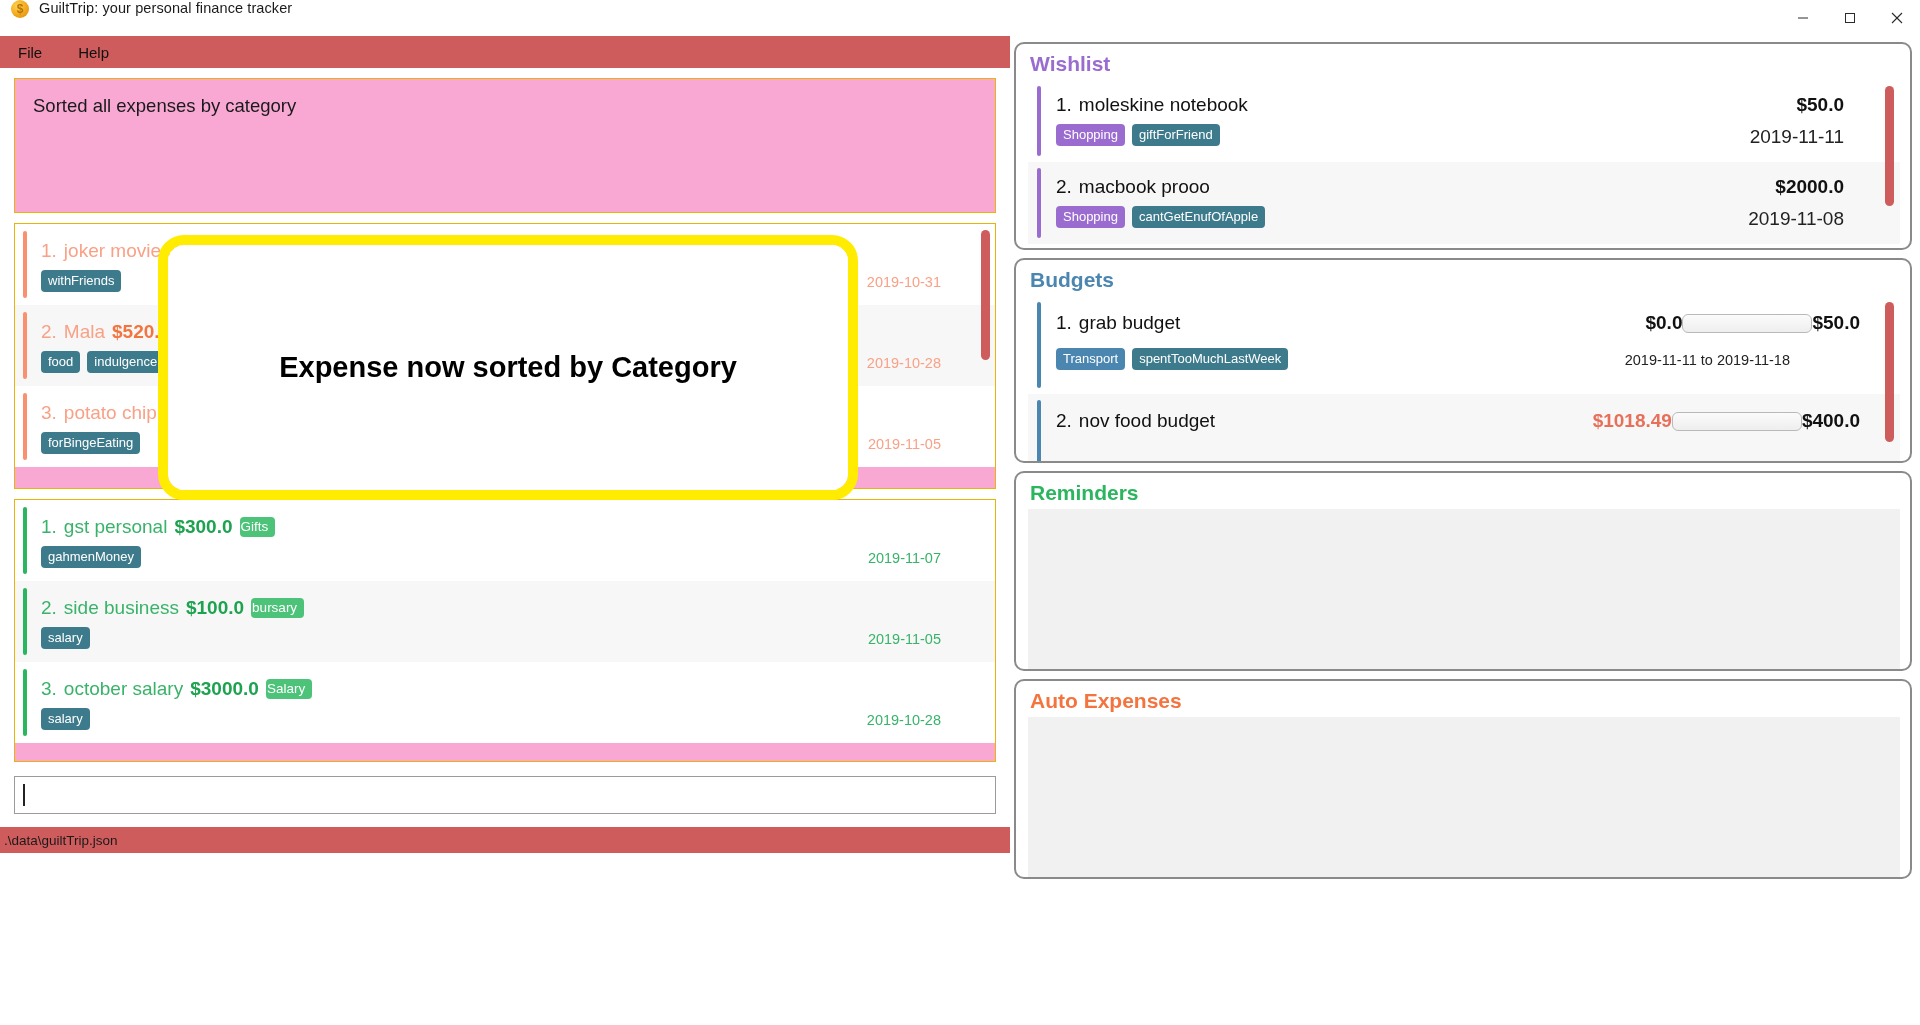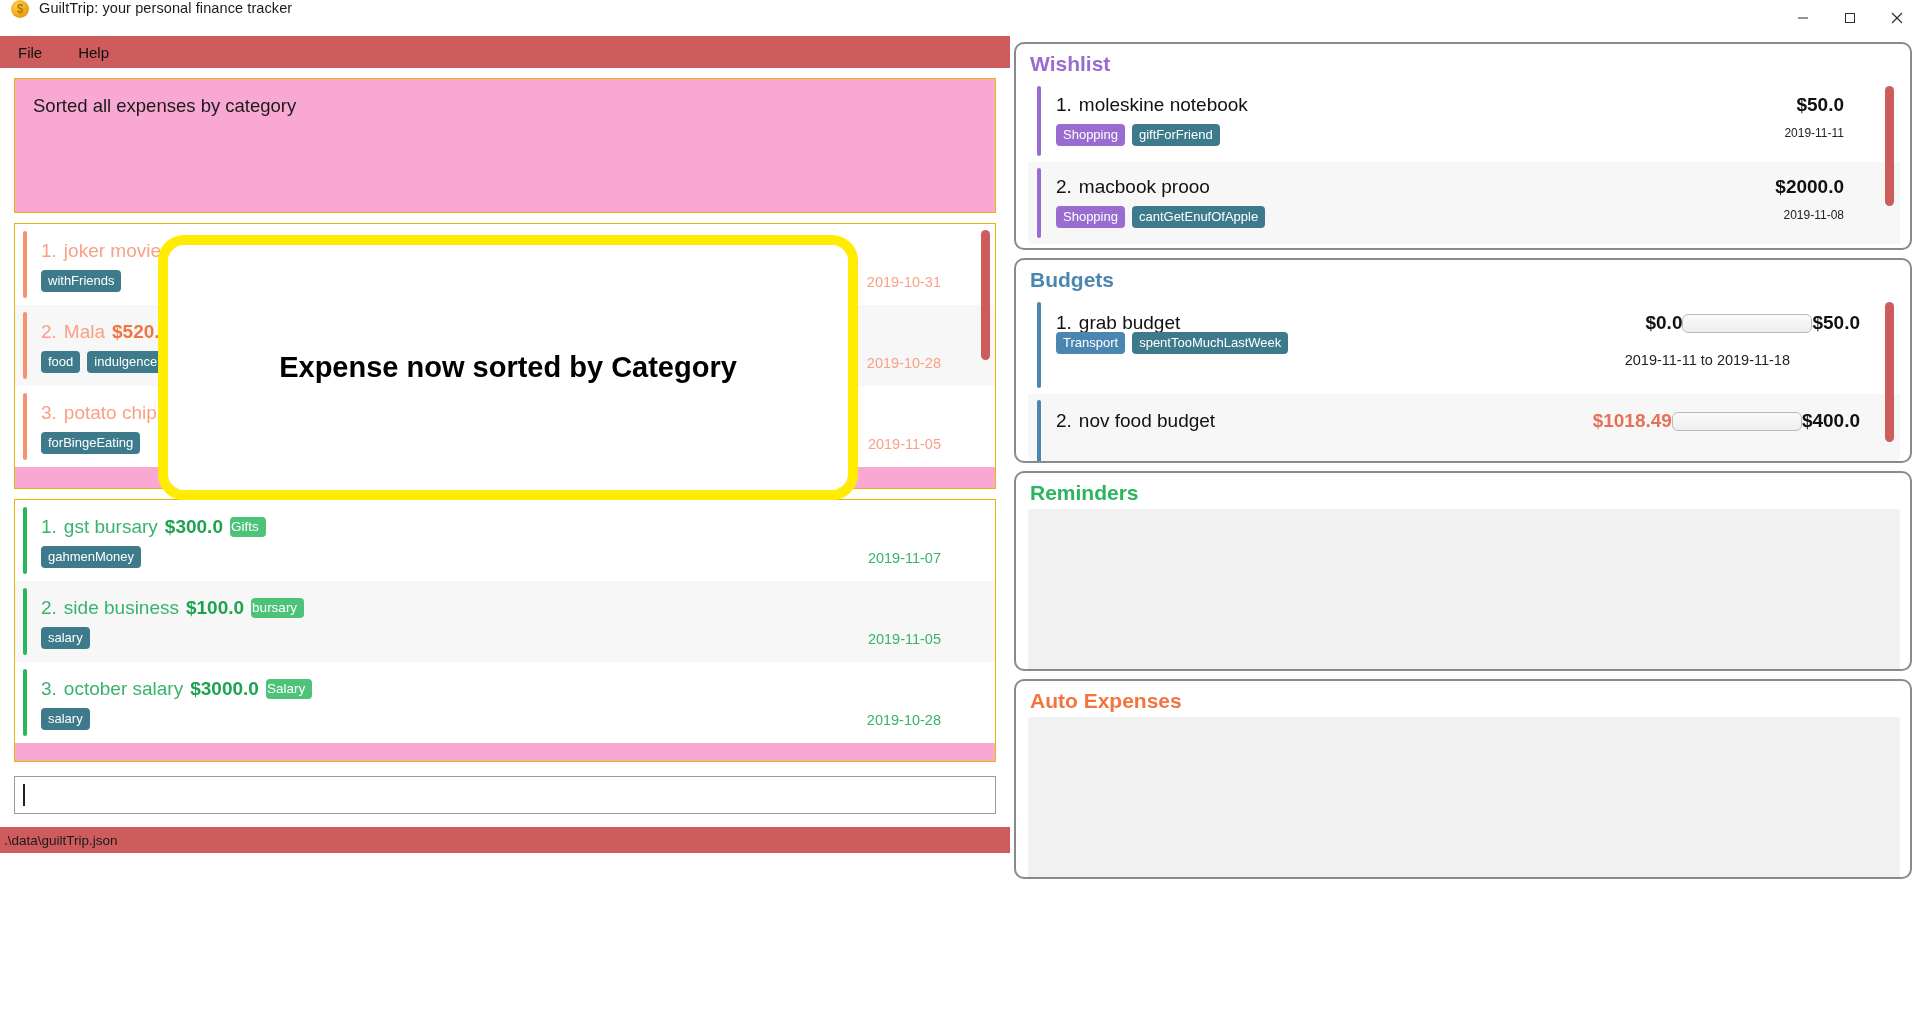--- a/index.html
+++ b/index.html
@@ -203,21 +203,21 @@
   .wl-row.alt { background: #f7f7f7; }
   .wl-row .accent {
     position: absolute; left: 9px; top: 6px; bottom: 6px; width: 4px; border-radius: 2px;
   }
   .wl-name { font-size: 19px; color: #111; }
   .wl-right {
     position: absolute; right: 56px; top: 14px;
     text-align: right;
   }
   .wl-price { font-size: 19px; font-weight: bold; color: #111; }
-  .wl-date  { font-size: 12px; color: #222; margin-top: 10px; }
+  .wl-date  { font-size: 19px; color: #222; margin-top: 10px; }
 
   .badge-purple { background: #9a6cd0; }
   .badge-blue   { background: #4a86b0; }
 
   .bd-row {
     position: relative; height: 98px; padding: 16px 0 0 28px;
     background: #ffffff;
   }
   .bd-row.alt { background: #f7f7f7; }
   .bd-row .accent {
@@ -235,21 +235,21 @@
     width: 130px; height: 19px;
     border: 1px solid #b9b9b9; border-radius: 6px;
     background: linear-gradient(#fbfbfb,#eeeeee);
     overflow: hidden;
   }
   .bar-fill { height: 100%; background: #cf5c5c; }
   .bd-dates {
     position: absolute; right: 110px; top: 56px;
     font-size: 14.5px; color: #222;
   }
-  .bd-tags { position: absolute; left: 28px; top: 36px; display: flex; gap: 7px; }
+  .bd-tags { position: absolute; left: 28px; top: 52px; display: flex; gap: 7px; }
 </style>
 </head>
 <body>
 
 <div class="titlebar">
   <div class="app-icon"></div>
   <div class="app-title">GuiltTrip: your personal finance tracker</div>
   <div class="win-controls">
     <div class="win-btn">
       <svg width="12" height="12" viewBox="0 0 12 12">
@@ -333,21 +333,21 @@
       </div>
     </div>
 
     <div class="panel-box" id="income-panel">
       <div class="list-scroll">
 
         <div class="entry-row inc">
           <div class="accent"></div>
           <div class="entry-line1">
             <span class="entry-index">1.</span>
-            <span class="entry-name">gst bursary</span>
+            <span class="entry-name">gst personal</span>
             <span class="entry-amt">$300.0</span>
             <span class="cat-badge">Gifts</span>
           </div>
           <div class="tag-row">
             <span class="tag-badge">gahmenMoney</span>
           </div>
           <div class="entry-date">2019-11-07</div>
         </div>
 
         <div class="entry-row inc alt">

